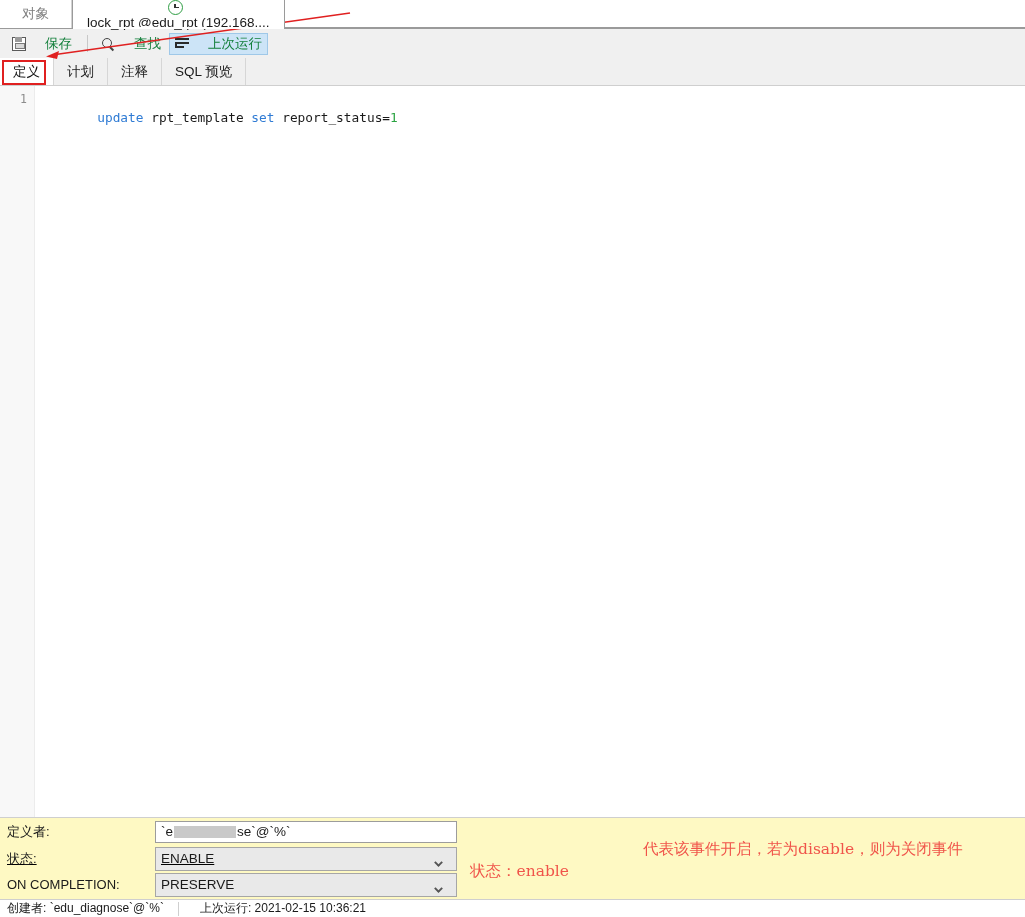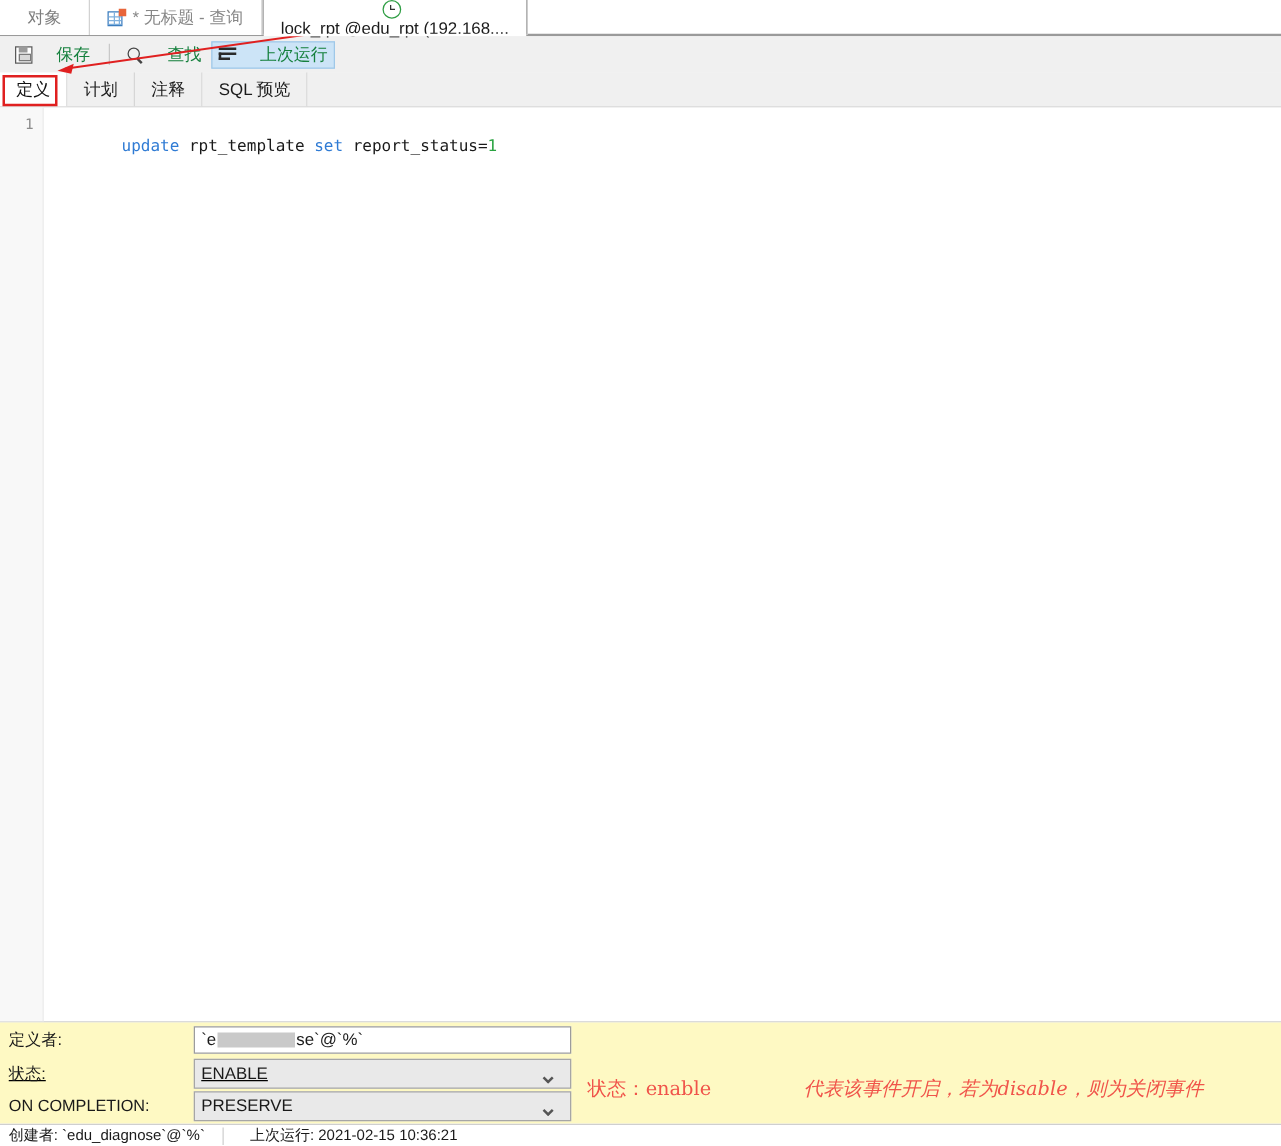--- a/index.html
+++ b/index.html
@@ -280,27 +280,20 @@
 </style>
 </head>
 <body>
 
 <div id="app">
 
   <div class="tabstrip">
     <div class="tab inactive-plain">
       <span>对象</span>
     </div>
-    <div class="tab">
-      <span class="icon-grid">
-        <span class="g-main"></span>
-          <span class="g-badge"></span>
-      </span>
-      <span>* 无标题 - 查询</span>
-    </div>
     <div class="tab active">
       <span class="icon-clock"></span>
       <span>lock_rpt @edu_rpt (192.168....</span>
     </div>
     <div class="tab-end-filler"></div>
   </div>
 
   <div class="toolbar">
     <div class="tb-item">
       <span class="icon-save"></span>
@@ -384,15 +377,15 @@
 
   <div class="anno-box" style="left:2px; top:60px; width:44px; height:25px;"></div>
 
   <svg class="anno-arrow" style="left:40px; top:8px;" width="320" height="55">
     <line x1="310" y1="5" x2="12" y2="47" stroke="#e02020" stroke-width="1.6"></line>
     <polygon points="6,48.5 19,43 17,51" fill="#e02020"></polygon>
   </svg>
 
   <div class="anno" style="left:470px; top:861px;">状态：enable</div>
 
-  <div class="anno" style="left:643px; top:861px;font-style:italic;">代表该事件开启，若为disable，则为关闭事件</div>
+  <div class="anno" style="left:643px; top:839px;">代表该事件开启，若为disable，则为关闭事件</div>
 
 </div>
 
 </body></html>

